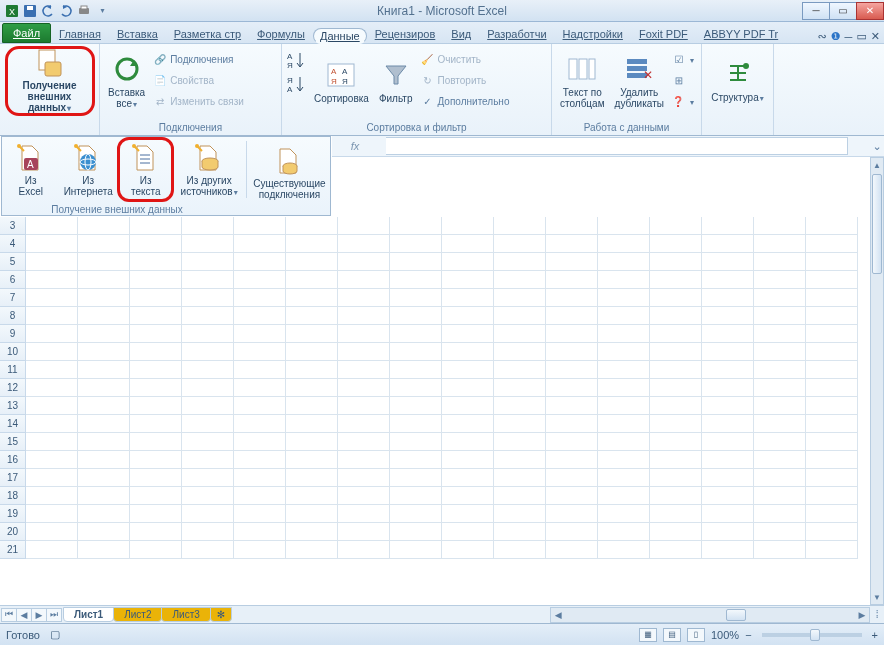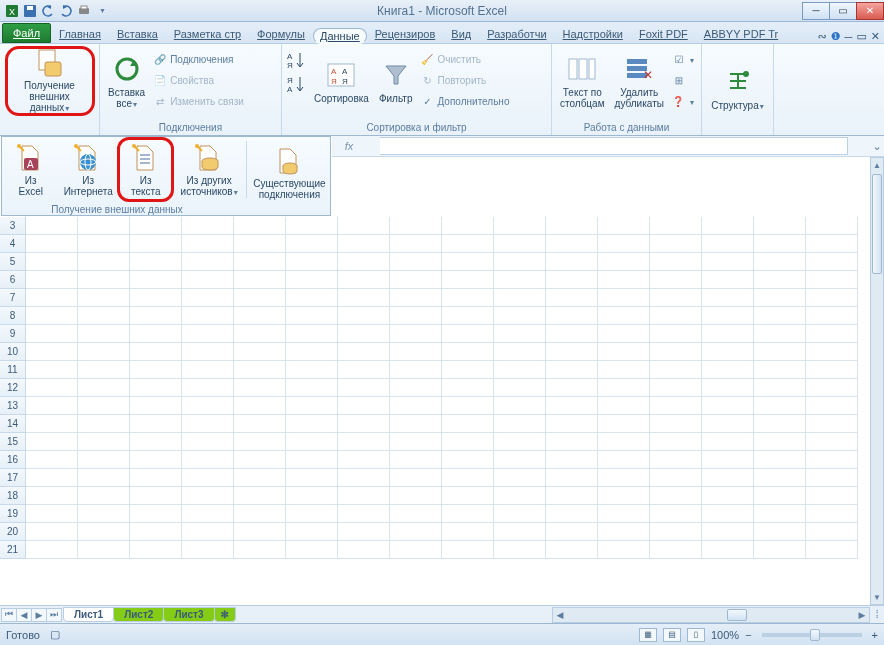--- a/index.html
+++ b/index.html
@@ -37,40 +37,40 @@
 
   
   .dropdown-panel { position: absolute; top: 136px; left: 1px; width: 330px; height: 80px; background: linear-gradient(#f6fbfe,#eaf3fb); border: 1px solid #9fb8d1; z-index: 5; display: flex; flex-direction: column;}
   .dd-content { flex:1; display:flex; }
   .dd-btn { display: flex; flex-direction: column; align-items: center; justify-content: center; text-align: center; font-size: 10px; line-height: 11px; padding: 2px 4px; color: #2b4865; width: 58px;}
   .dd-btn .ic { width: 32px; height: 32px; display:flex; align-items:center; justify-content:center; margin-bottom: 1px;}
   .dd-label { text-align: center; font-size: 10px; color: #5c7da0; padding: 2px 0; border-top: 0; width: 230px;}
 
   
   .formula-bar { height: 21px; background: #eef5fb; border-bottom: 1px solid #c8d9ea; display: flex; align-items: center; margin-left: 332px;}
-  .fx-area { display: flex; align-items: center; gap: 22px; margin-left: 8px; flex:1;}
+  .fx-area { display: flex; align-items: center; gap: 22px; margin-left: 14px; flex:1;}
   .fx-btn { width: 18px; height: 16px; display:flex; align-items:center; justify-content:center; color:#7b95b0; font-style: italic; font-size: 11px;}
   .formula-input { flex:1; height:18px; border:1px solid #bcd0e3; border-left:none; background:#fff;}
 
   
   .grid-wrap { position: absolute; top: 157px; left: 0; right: 0; bottom: 22px; background: #fff; overflow: hidden; }
   .col-headers { display: flex; height: 18px; background: linear-gradient(#f3f8fc,#e7f0f8); border-bottom: 1px solid #c8d9ea; border-top: 1px solid #c8d9ea; margin-left: 332px; position:relative;}
   .col-h { width: 52px; border-right: 1px solid #c8d9ea; text-align: center; font-size: 10px; color: #3b5a79; display:flex; align-items:center; justify-content:center;}
   .rows-area { position: absolute; top: 60px; left: 0; right: 14px; bottom: 28px; overflow: hidden;}
   .row { display: flex; height: 18px; }
   .row-h { width: 26px; border-right: 1px solid #c8d9ea; border-bottom: 1px solid #c8d9ea; background: linear-gradient(#f3f8fc,#e7f0f8); text-align: center; font-size: 10px; color: #3b5a79; display:flex; align-items:center; justify-content:center;}
   .cell { width: 52px; border-right: 1px solid #d9e4ee; border-bottom: 1px solid #d9e4ee; background: #fff;}
 
   
 
   
   .sheet-tabs { position: absolute; bottom: 22px; left: 0; right: 0; height: 18px; background: #e7f0f8; border-top: 1px solid #b8cde1; display: flex; align-items: center; font-size: 10px;}
   .nav-btns { display: flex; gap: 0; padding: 0 2px;}
   .nav-btn { width: 16px; height: 14px; border: 1px solid #b8cde1; background: #f3f8fc; display:flex; align-items:center; justify-content:center; color:#5c7da0; font-size:9px; margin-left:-1px;}
-  .sheet-tab { padding: 1px 10px; border: 1px solid #b8cde1; background: #84cc16; margin-left: -1px; color: #3b5a79; border-radius: 0 0 4px 4px; font-weight: bold; }
+  .sheet-tab { padding: 1px 10px; border: 1px solid #b8cde1; background: #eab308; margin-left: -1px; color: #3b5a79; border-radius: 0 0 4px 4px; }
   .sheet-tab.active { background: #fff; font-weight: bold; }
   .hscroll { flex:1; margin-left: auto; height: 16px; background: #e0eaf3; border:1px solid #b8cde1; position: relative; max-width: 340px;}
   .hscroll .thumb { position:absolute; left:55%; top:1px; bottom:1px; width:20px; background: linear-gradient(#f3f8fc,#d2e2f2); border:1px solid #9fb8d1; border-radius:2px;}
   .hscroll .arr { position:absolute; top:0; bottom:0; width:14px; display:flex; align-items:center; justify-content:center; color:#5c7da0; font-size:9px;}
   .vscroll { position:absolute; top: 157px; right:0; bottom: 40px; width:14px; background:#e0eaf3; border:1px solid #b8cde1;}
   .vscroll .thumb { position:absolute; top:16px; left:1px; right:1px; height: 100px; background: linear-gradient(90deg,#f3f8fc,#d2e2f2); border:1px solid #9fb8d1; border-radius:2px;}
 
   
   .status-bar { position: absolute; bottom: 0; left: 0; right: 0; height: 22px; background: linear-gradient(#e4eef8,#d2e2f2); border-top: 1px solid #9fb8d1; display: flex; align-items: center; font-size: 11px; color: #3b5a79; padding: 0 6px;}
   .status-right { margin-left: auto; display: flex; align-items: center; gap: 6px;}
@@ -143,21 +143,21 @@
     <span>∾</span>
     <span style="color:#2b74c7;">❶</span>
     <span>─</span>
     <span>▭</span>
     <span>✕</span>
   </div>
 </div>
 
 <div class="ribbon-body">
 
-  <div class="ribbon-group" style="width:100px;">
+  <div class="ribbon-group" style="width:100px;font-weight:bold;">
     <div class="group-content" style="justify-content:center;">
       <div class="big-btn hl-red" style="width:90px; border-radius:14px;">
         <div class="ic">
             <svg width="30" height="30">
               <rect x="4" y="2" width="16" height="20" fill="#fff" stroke="#c0935a"></rect>
               <rect x="10" y="14" width="16" height="14" fill="#f2cb6f" stroke="#c0935a" rx="2"></rect>
             </svg>
           </div>
         <span>Получение</span>
         <span class="drop-arrow">внешних данных</span>
@@ -284,21 +284,21 @@
         <div class="small-btn-row">
             <div class="small-ic">❓</div>
             <span class="drop-arrow"></span>
           </div>
       </div>
     </div>
     <div class="group-label">Работа с данными</div>
   </div>
 
   <div class="ribbon-group" style="width:72px;">
-    <div class="group-content" style="justify-content:center;margin-top:8px;">
+    <div class="group-content" style="justify-content:center;">
       <div class="big-btn">
         <div class="ic">
             <svg width="26" height="26">
               <path d="M5 5 L21 5 M5 12 L21 12 M5 19 L21 19" stroke="#2e8b3d" stroke-width="2"></path>
               <path d="M13 5 L13 19" stroke="#2e8b3d" stroke-width="2"></path>
               <circle cx="21" cy="5" r="3" fill="#2e8b3d"></circle>
             </svg>
           </div>
         <span class="drop-arrow">Структура</span>
       </div>

